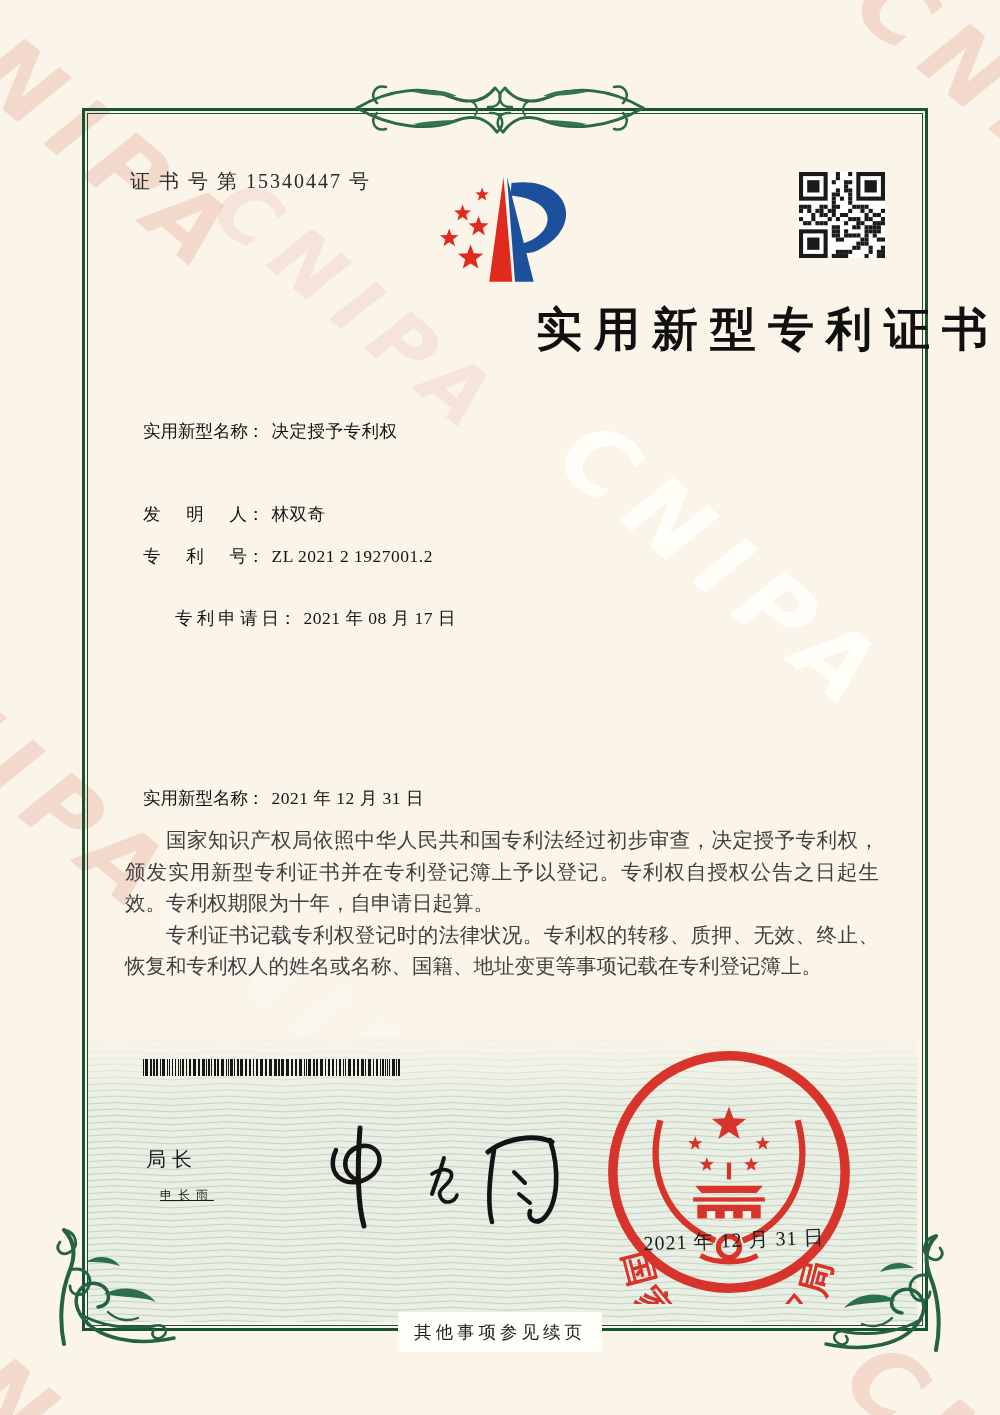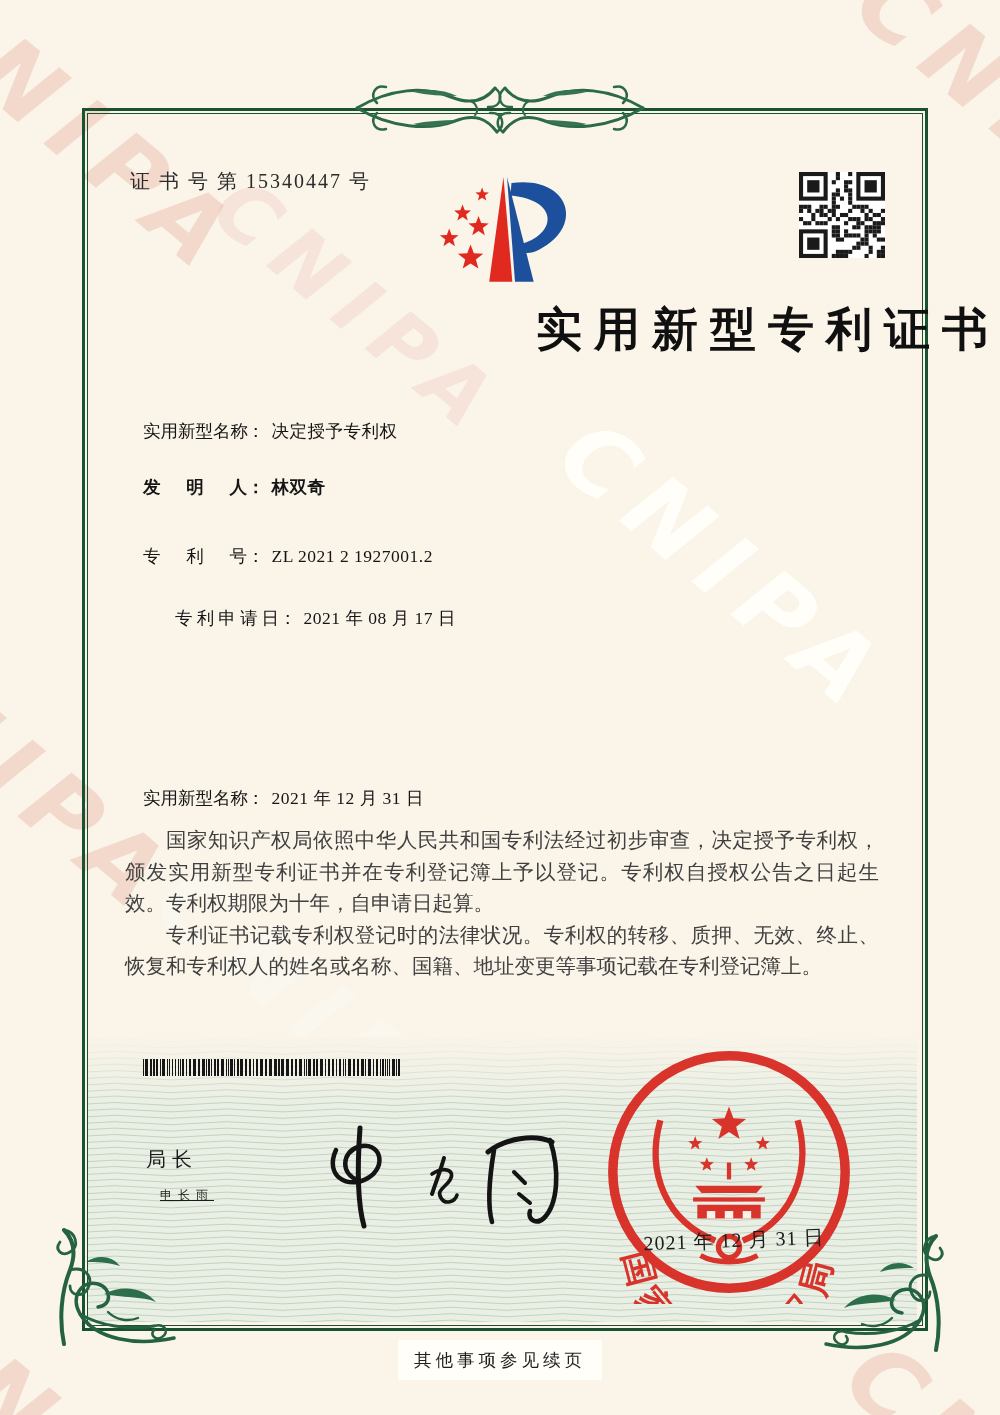--- a/index.html
+++ b/index.html
@@ -41,21 +41,21 @@
   
   .barcode{position:absolute;left:143px;top:1059px;width:258px;height:17px;z-index:3;}
   .director-title{position:absolute;left:146px;top:1146px;font-size:20px;letter-spacing:6px;z-index:3;}
   .director-name{position:absolute;left:160px;top:1187px;font-size:12px;letter-spacing:6px;z-index:3;text-decoration:underline;}
   .sig{position:absolute;left:298px;top:1122px;width:275px;height:108px;z-index:3;}
   .seal{position:absolute;left:597px;top:1040px;width:264px;height:264px;z-index:3;}
   .seal-date{position:absolute;left:616px;top:1227px;width:236px;text-align:center;font-size:20px;
              letter-spacing:1px;color:#1c1c1c;transform:rotate(-2deg);z-index:4;}
   .page-info{position:absolute;left:82px;top:1288px;width:840px;text-align:center;font-size:16.5px;
              letter-spacing:2px;color:#2e2e2e;z-index:3;}
-  .note-box{position:absolute;left:50%;top:1340px;transform:translateX(-50%);background:#fffef9;
+  .note-box{position:absolute;left:50%;top:1312px;transform:translateX(-50%);background:#fffef9;
             padding:8px 16px;font-size:17.5px;letter-spacing:4px;color:#1f1f1f;z-index:3;}
 </style>
 </head>
 <body>
 
 <div class="page">
 
   <span class="wm pink" style="left:-40px;top:-40px;">CNIPA</span>
   <span class="wm pink" style="left:255px;top:160px;font-size:80px;color:rgba(230,170,158,0.22);">CNIPA</span>
   <span class="wm pink" style="left:905px;top:-55px;">CNIPA</span>
@@ -306,21 +306,21 @@
       <rect x="0" y="56" width="28" height="28" fill="#1a1a1a"></rect>
       <rect x="4" y="60" width="20" height="20" fill="#ffffff"></rect>
       <rect x="8" y="64" width="12" height="12" fill="#1a1a1a"></rect>
     </svg>
 
   <div class="title">实用新型专利证书</div>
 
   <div class="field-row" style="top:419px;">
     <span class="flabel">实用新型名称</span><span>：</span><span class="fvalue">决定授予专利权</span>
   </div>
-  <div class="field-row" style="top:475px;font-weight:bold;">
+  <div class="field-row" style="top:502px;">
     <span class="flabel">发明人</span><span>：</span><span class="fvalue">林双奇</span>
   </div>
   <div class="field-row" style="top:544px;">
     <span class="flabel">专利号</span><span>：</span><span class="fvalue">ZL 2021 2 1927001.2</span>
   </div>
   <div class="field-row" style="top:606px;margin-left:32px;">
     <span class="flabel">专利申请日</span><span>：</span><span class="fvalue">2021 年 08 月 17 日</span>
   </div>
   <div class="field-row" style="top:786px;">
     <span class="flabel">实用新型名称</span><span>：</span><span class="fvalue">2021 年 12 月 31 日</span>

